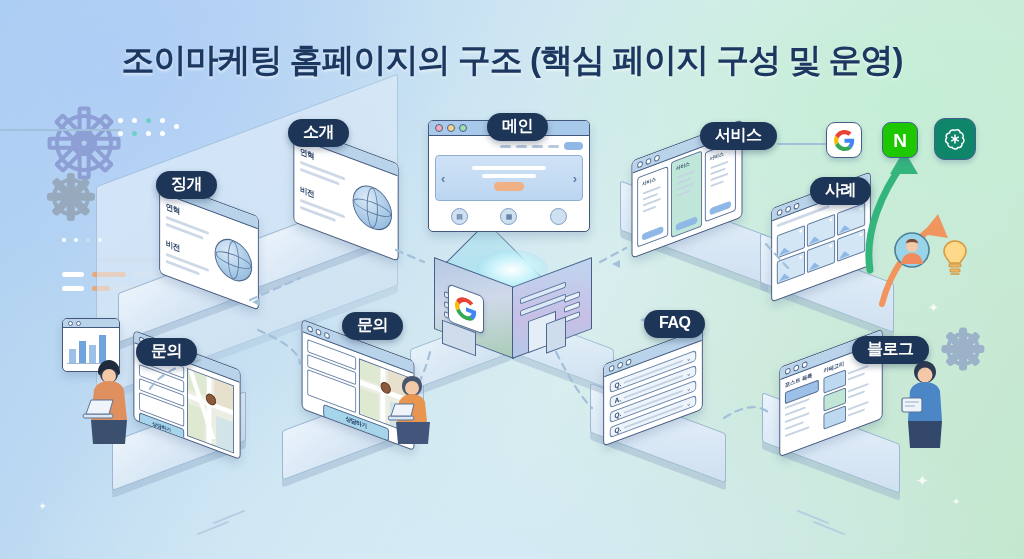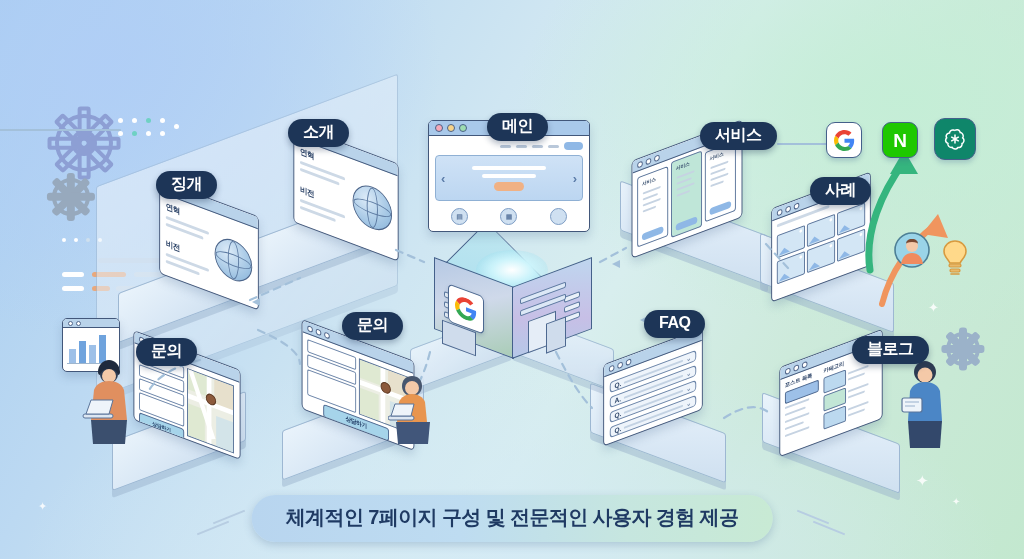--- a/index.html
+++ b/index.html
@@ -272,20 +272,21 @@
     <span style="position:absolute;left:12px;top:0;width:4px;height:4px;border-radius:50%;background:#fff;"></span>
     <span style="position:absolute;left:24px;top:0;width:4px;height:4px;border-radius:50%;background:#cfe0ee;"></span>
     <span style="position:absolute;left:36px;top:0;width:4px;height:4px;border-radius:50%;background:#fff;"></span>
   </div>
 
   <div class="sparkle deco" style="left:928px;top:300px;font-size:13px;">✦</div>
   <div class="sparkle deco" style="left:916px;top:472px;font-size:15px;">✦</div>
   <div class="sparkle deco" style="left:952px;top:496px;font-size:10px;">✦</div>
   <div class="sparkle deco" style="left:38px;top:500px;font-size:11px;">✦</div>
 
+  <div id="title">조이마케팅 홈페이지의 구조 (핵심 페이지 구성 및 운영)</div>
 
   <div class="plat big" style="left:96px;top:130px;width:300px;height:210px;opacity:.55;"></div>
 
   <div class="plat" style="left:118px;top:268px;width:132px;height:48px;"></div>
   <div class="plat" style="left:256px;top:212px;width:140px;height:48px;"></div>
   <div class="plat r" style="left:620px;top:208px;width:146px;height:48px;"></div>
   <div class="plat r" style="left:760px;top:258px;width:132px;height:48px;"></div>
 
   <div class="plat" style="left:112px;top:416px;width:132px;height:48px;"></div>
   <div class="plat" style="left:282px;top:404px;width:140px;height:48px;"></div>
@@ -700,15 +701,14 @@
       <path d="M18 7c-4 0-6 2-6 5 0-1 2-2 6-2s6 1 6 2c0-3-2-5-6-5z" fill="#7a4a32"></path>
       <path d="M7 32c1-7 5-11 11-11s10 4 11 11z" fill="#f08b5f"></path>
     </svg>
   </div>
 
   <div class="slash" style="left:212px;transform:rotate(-22deg);"></div>
   <div class="slash" style="left:196px;bottom:30px;transform:rotate(-22deg);"></div>
   <div class="slash" style="left:796px;transform:rotate(22deg);"></div>
   <div class="slash" style="left:812px;bottom:30px;transform:rotate(22deg);"></div>
 
-  <div id="banner">체계적인 7페이지 구성 및 전문적인 사용자 경험 제공</div>
 
 </div>
 
 </body></html>

